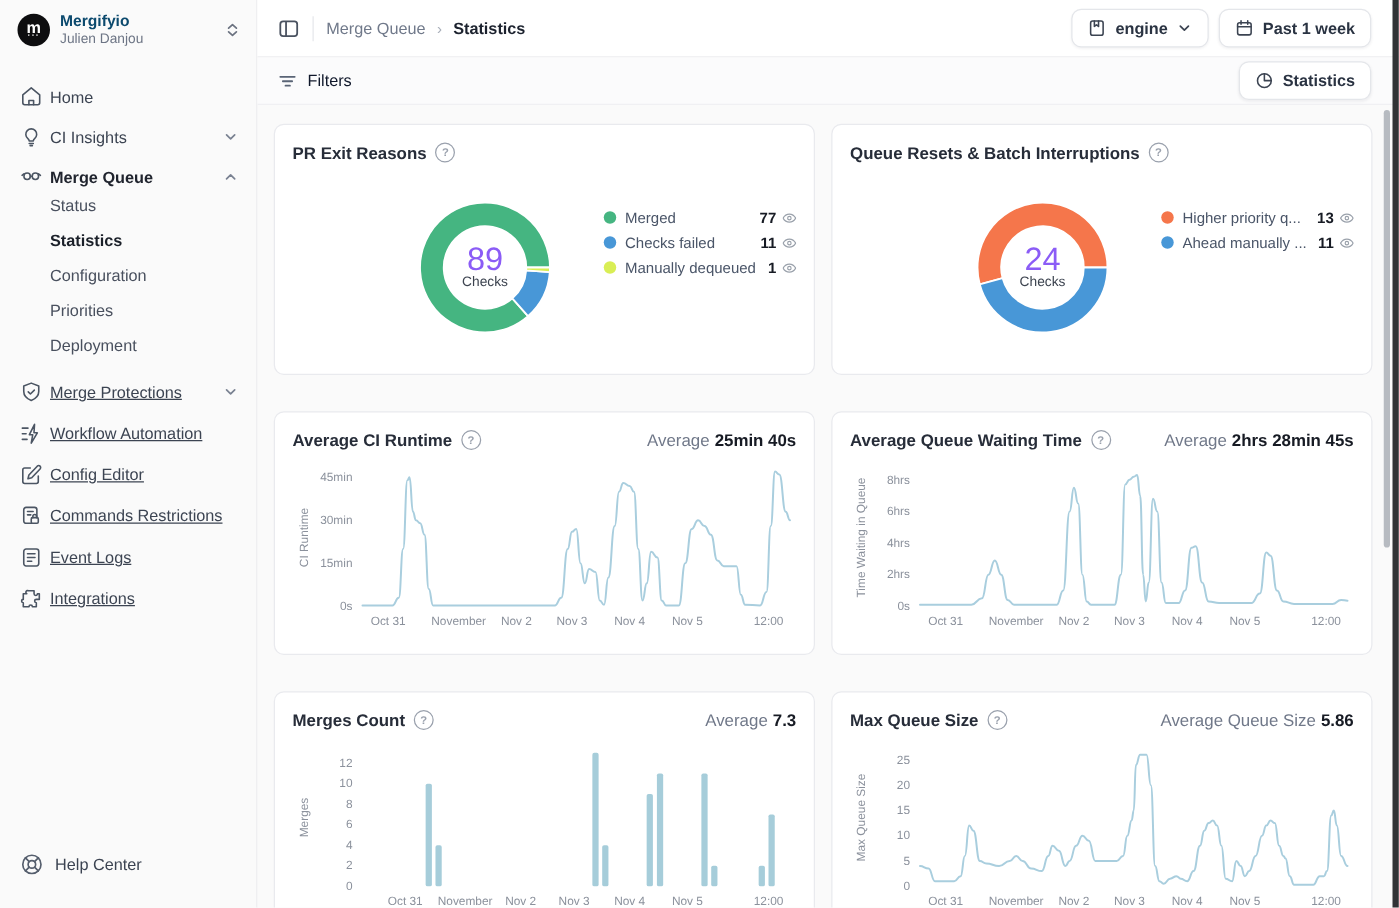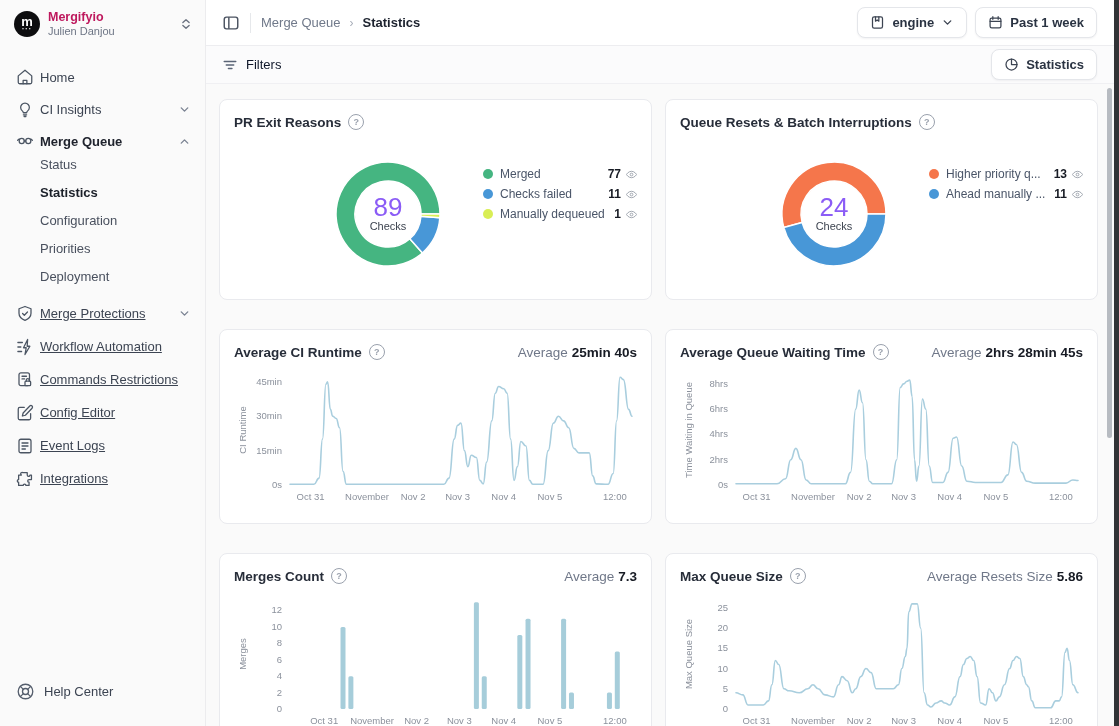--- a/index.html
+++ b/index.html
@@ -8,21 +8,21 @@
   .app{display:flex;width:1119px;height:726px;position:relative;}
 
   
   .sidebar{width:206px;min-width:206px;background:#fafafa;border-right:1px solid #ececee;
            display:flex;flex-direction:column;box-sizing:border-box;}
   .org{display:flex;align-items:center;gap:8px;padding:10px 12px 8px 14px;cursor:pointer;}
   .logo{width:26px;height:26px;border-radius:50%;background:#0d0d0f;color:#fff;display:flex;
         flex-direction:column;align-items:center;justify-content:center;font-weight:700;font-size:13px;line-height:10px;}
   .logo::after{content:"···";font-size:7px;line-height:4px;letter-spacing:1px;}
   .org-names{flex:1;min-width:0;}
-  .org-name{font-size:12.5px;font-weight:700;color:#be185d;}
+  .org-name{font-size:12.5px;font-weight:700;color:#0c4a6e;}
   .org-user{font-size:11px;color:#6d7585;margin-top:1px;}
   .nav{padding-top:16px;}
   .nav-item{display:flex;align-items:center;gap:6px;height:32px;padding:0 14px 0 16px;font-size:13px;
             color:#3c московской4452;cursor:pointer;}
   .nav-item{color:#3c4452;}
   .nav-item .nav-icon{width:18px;height:18px;display:flex;align-items:center;justify-content:center;color:#4b5563;}
   .nav-item.bold .nav-label{font-weight:700;color:#20242e;}
   .nav-label{flex:0 1 auto;white-space:nowrap;}
   .nav-chev{margin-left:auto;color:#7a8292;display:flex;}
   .nav-sub{display:flex;align-items:flex-start;height:28px;padding-left:40px;font-size:13px;color:#49505e;cursor:pointer;}
@@ -181,36 +181,36 @@
               <svg width="18" height="18" viewBox="0 0 24 24" fill="none" stroke="currentColor" stroke-width="1.7" stroke-linecap="round" stroke-linejoin="round">
                 <path d="M2.5 6h6M2.5 12h4M2.5 18h5"></path>
                 <path d="M15.5 2 10 13h3.6L12 22l6.5-11h-3.6Z"></path>
               </svg>
             </span>
           <span class="nav-label">Workflow Automation</span>
         </div>
         <div class="nav-item">
           <span class="nav-icon">
               <svg width="18" height="18" viewBox="0 0 24 24" fill="none" stroke="currentColor" stroke-width="1.7" stroke-linecap="round" stroke-linejoin="round">
+                <path d="M11 4.5H5a2 2 0 0 0-2 2V19a2 2 0 0 0 2 2h12.5a2 2 0 0 0 2-2v-6"></path>
+                <path d="M18.4 2.6a2.1 2.1 0 0 1 3 3L12.5 15l-4 1 1-4Z"></path>
+              </svg>
+            </span>
+          <span class="nav-label">Config Editor</span>
+        </div>
+        <div class="nav-item">
+          <span class="nav-icon">
+              <svg width="18" height="18" viewBox="0 0 24 24" fill="none" stroke="currentColor" stroke-width="1.7" stroke-linecap="round" stroke-linejoin="round">
                 <rect x="4" y="2.5" width="14" height="17" rx="2.5"></rect>
                 <path d="M8 7h6M8 10.5h3.5"></path>
                 <rect x="12" y="13.5" width="7.5" height="6" rx="1.3" fill="#fafafa"></rect>
                 <path d="M13.7 13.5v-1.3a2 2 0 0 1 4 0v1.3"></path>
               </svg>
             </span>
           <span class="nav-label">Commands Restrictions</span>
-        </div>
-        <div class="nav-item">
-          <span class="nav-icon">
-              <svg width="18" height="18" viewBox="0 0 24 24" fill="none" stroke="currentColor" stroke-width="1.7" stroke-linecap="round" stroke-linejoin="round">
-                <path d="M11 4.5H5a2 2 0 0 0-2 2V19a2 2 0 0 0 2 2h12.5a2 2 0 0 0 2-2v-6"></path>
-                <path d="M18.4 2.6a2.1 2.1 0 0 1 3 3L12.5 15l-4 1 1-4Z"></path>
-              </svg>
-            </span>
-          <span class="nav-label">Config Editor</span>
         </div>
         <div class="nav-item">
           <span class="nav-icon">
               <svg width="18" height="18" viewBox="0 0 24 24" fill="none" stroke="currentColor" stroke-width="1.7" stroke-linecap="round" stroke-linejoin="round">
                 <rect x="4" y="3" width="16" height="18" rx="2.5"></rect>
                 <path d="M8 8h8M8 12h8M8 16h4.5"></path>
               </svg>
             </span>
           <span class="nav-label">Event Logs</span>
         </div>
@@ -506,21 +506,21 @@
               </g>
             </svg>
         </section>
 
         <section class="card chart-card short">
           <div class="card-head">
             <div class="card-title">
               <span>Max Queue Size</span>
               <span class="help-ic"></span>
             </div>
-            <div class="avg"><span>Average Resets Size</span><b>5.86</b></div>
+            <div class="avg"><span>Average Queue Size</span><b>5.86</b></div>
           </div>
           <svg class="chart-svg" viewBox="0 0 405 152">
               <g>
                 <text x="48" y="122" text-anchor="end" font-size="9.5" fill="#8b919c">0</text>
                 <text x="48" y="101.77941176470588" text-anchor="end" font-size="9.5" fill="#8b919c">5</text>
                 <text x="48" y="81.55882352941177" text-anchor="end" font-size="9.5" fill="#8b919c">10</text>
                 <text x="48" y="61.338235294117645" text-anchor="end" font-size="9.5" fill="#8b919c">15</text>
                 <text x="48" y="41.11764705882352" text-anchor="end" font-size="9.5" fill="#8b919c">20</text>
                 <text x="48" y="20.897058823529406" text-anchor="end" font-size="9.5" fill="#8b919c">25</text>
               </g>

